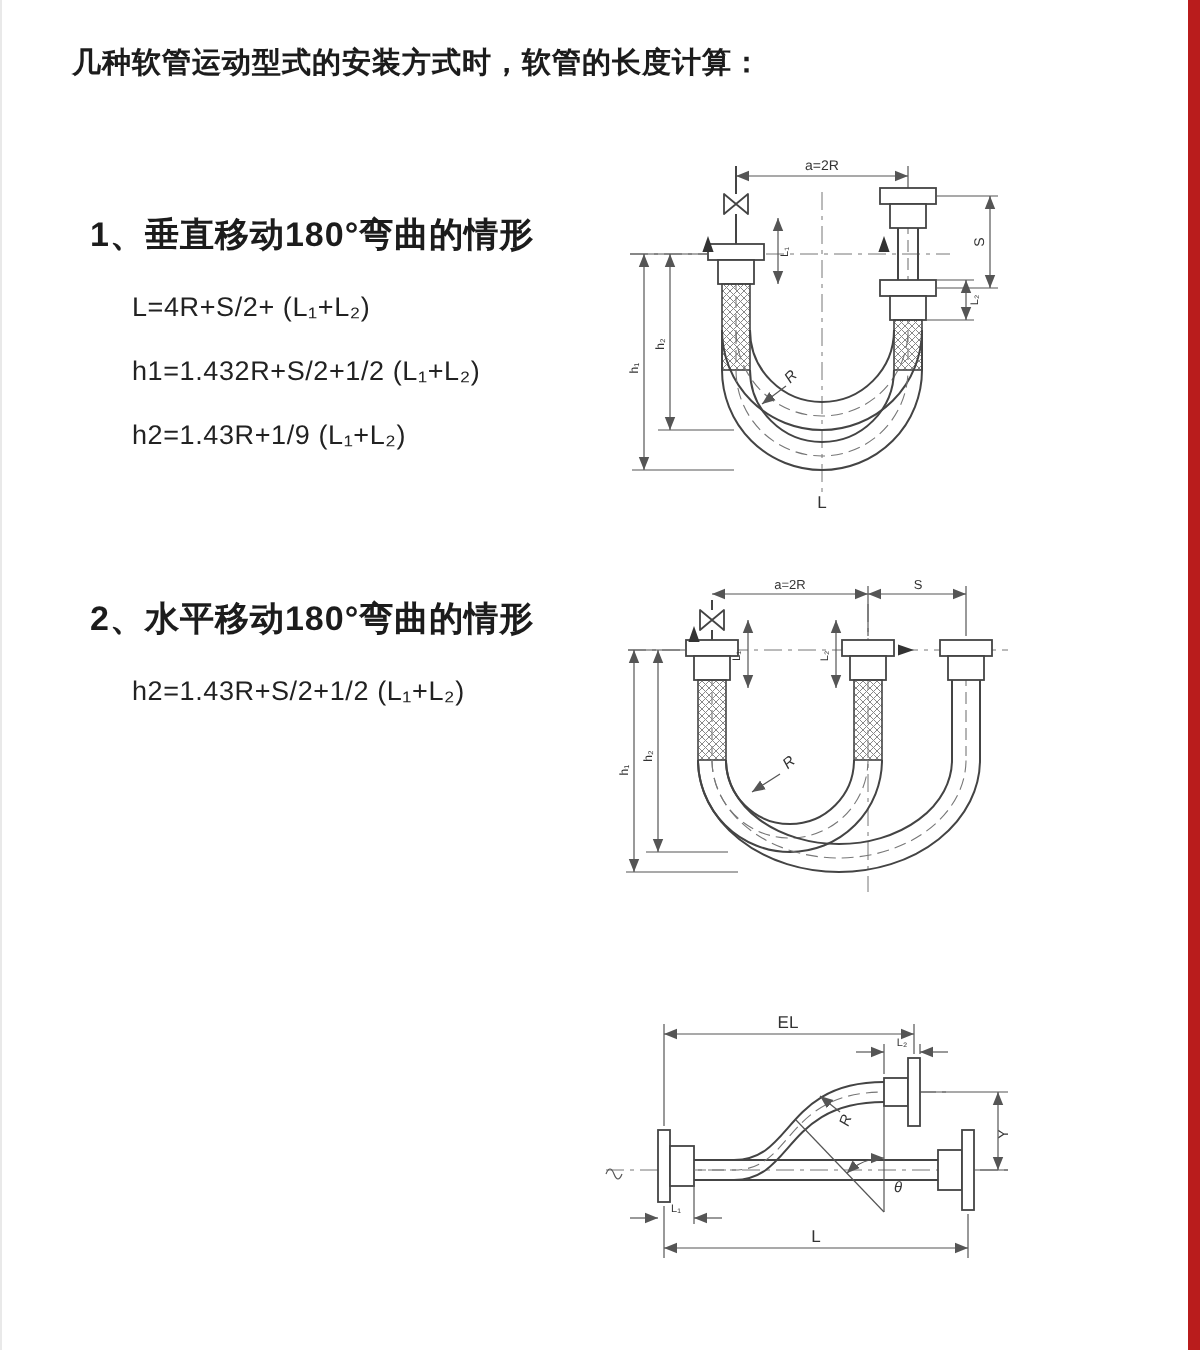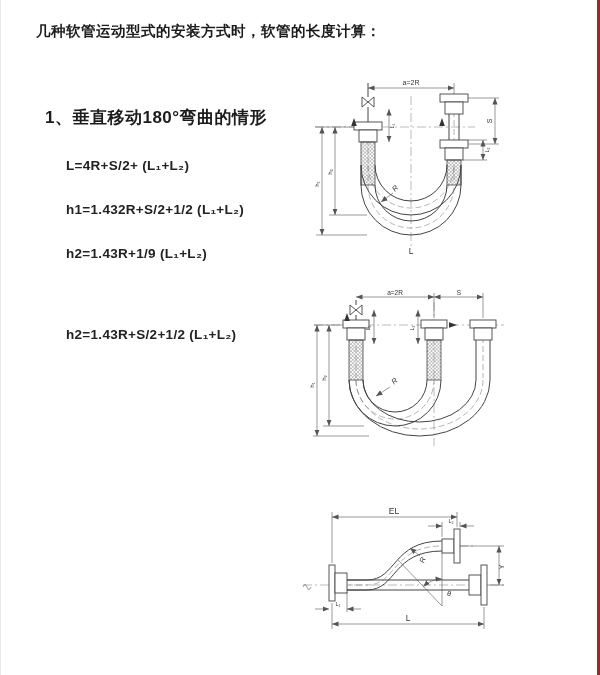--- a/index.html
+++ b/index.html
@@ -1,25 +1,25 @@
 <!DOCTYPE html>
 <html><head>
 <meta charset="utf-8">
 <style>
   * { margin:0; padding:0; box-sizing:border-box; }
   html,body { width:600px; height:675px; background:#fdfdfd; overflow:hidden;
     font-family:"Liberation Sans","DejaVu Sans",sans-serif; color:#1c1c1c; }
   .page { position:relative; width:600px; height:675px; background:#ffffff;
-    border-left:1px solid #e9e9e9; border-right:3px solid #b91c1c; }
+    border-left:1px solid #e9e9e9; border-right:6px solid #b91c1c; }
   .doc-title { position:absolute; left:35px; top:22px; font-size:14.5px; font-weight:bold;
     letter-spacing:0.5px; white-space:nowrap; }
   .section { position:absolute; }
   .sec-heading { font-size:17px; font-weight:bold; letter-spacing:0.5px; white-space:nowrap; }
-  .formula { font-size:13.5px; margin-left:21px; margin-top:29px; letter-spacing:0.3px;
-    white-space:nowrap; font-weight:bold; color:#222; }
+  .formula { font-size:13.5px; margin-left:21px; margin-top:17px; letter-spacing:0.3px;
+    white-space:nowrap; font-weight:normal; color:#222; }
   .diagram { position:absolute; }
   svg text { font-family:"Liberation Sans","DejaVu Sans",sans-serif; fill:#333; }
   .pipe  { stroke:#444; stroke-width:1; fill:none; }
   .thin  { stroke:#555; stroke-width:0.6; fill:none; }
   .dim   { stroke:#555; stroke-width:0.6; fill:none; }
   .cline { stroke:#777; stroke-width:0.5; fill:none; stroke-dasharray:9 3 2 3; }
   .hdash { stroke:#777; stroke-width:0.55; fill:none; stroke-dasharray:6 3; }
   .flange{ fill:#ffffff; stroke:#444; stroke-width:0.9; }
   .braid { stroke:#444; stroke-width:0.8; }
   .valve { fill:none; stroke:#444; stroke-width:0.9; stroke-linejoin:round; }
@@ -116,20 +116,21 @@
     <line class="thin" x1="7" y1="163" x2="58" y2="163"></line>
     <text x="10" y="112" font-size="6" text-anchor="middle" transform="rotate(-90 10 112)">h₁</text>
 
     <text x="88" y="118" font-size="7.5" font-style="italic" text-anchor="middle" transform="rotate(-45 88 118)">R</text>
     <line class="dim" x1="84" y1="121" x2="72" y2="130" marker-end="url(#a1)"></line>
 
     <text x="102" y="182" font-size="8.5" text-anchor="middle">L</text>
   </svg>
 
   <div class="section" style="left:44px; top:298px;">
+    <div class="sec-heading">2、水平移动180°弯曲的情形</div>
     <div class="formula">h2=1.43R+S/2+1/2 (L₁+L₂)</div>
   </div>
 
   <svg class="diagram" style="left:308px; top:288px;" width="290" height="170" viewBox="0 0 290 170">
     <defs>
       <marker id="a2" markerUnits="userSpaceOnUse" markerWidth="7" markerHeight="6" refX="6.5" refY="3" orient="auto-start-reverse">
         <path d="M0,0.4 L6.5,3 L0,5.6 z" fill="#555"></path>
       </marker>
       <pattern id="p2" width="3.5" height="3.5" patternUnits="userSpaceOnUse">
         <path d="M0,3.5 L3.5,0 M0,0 L3.5,3.5" stroke="#888" stroke-width="0.5"></path>

